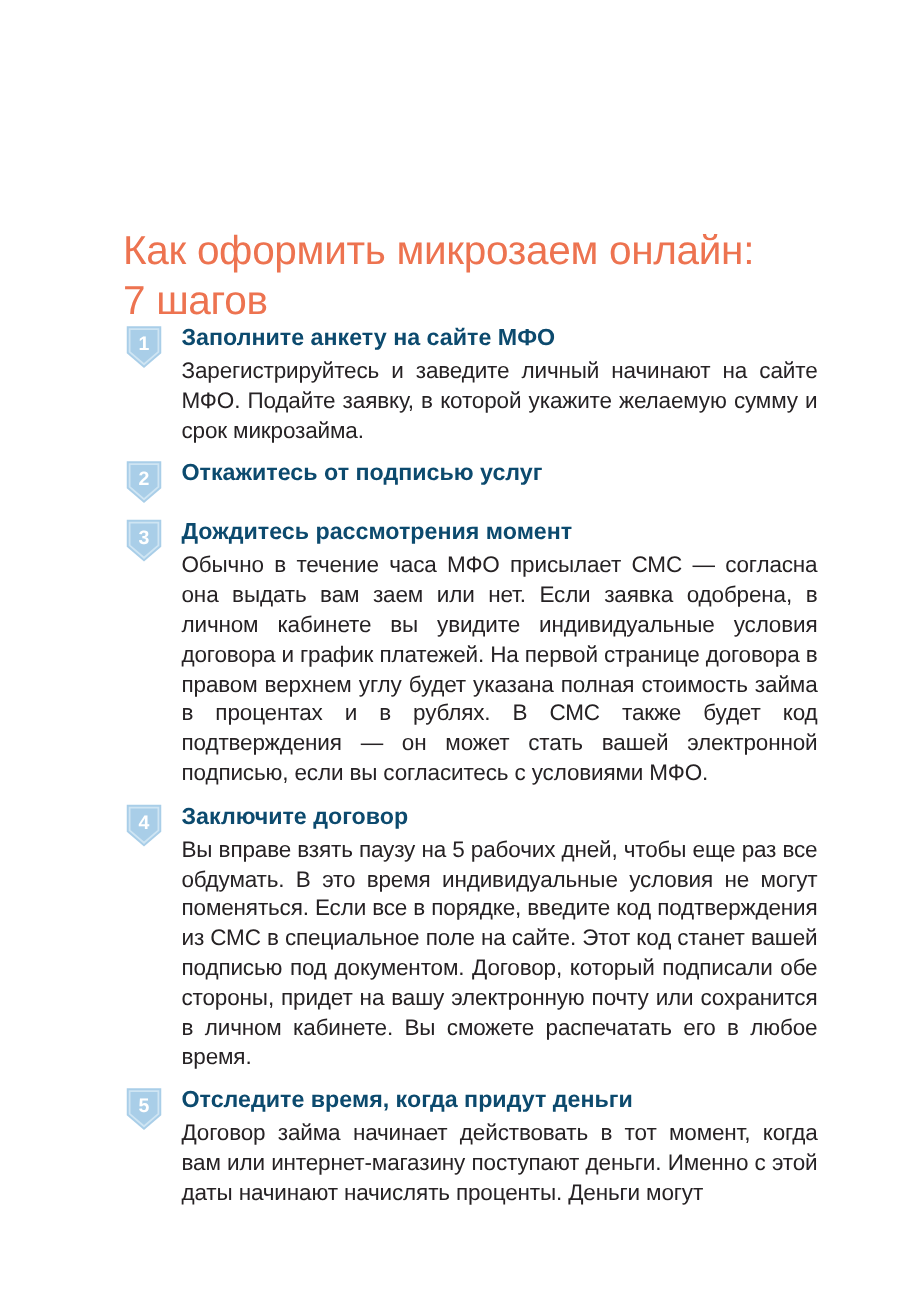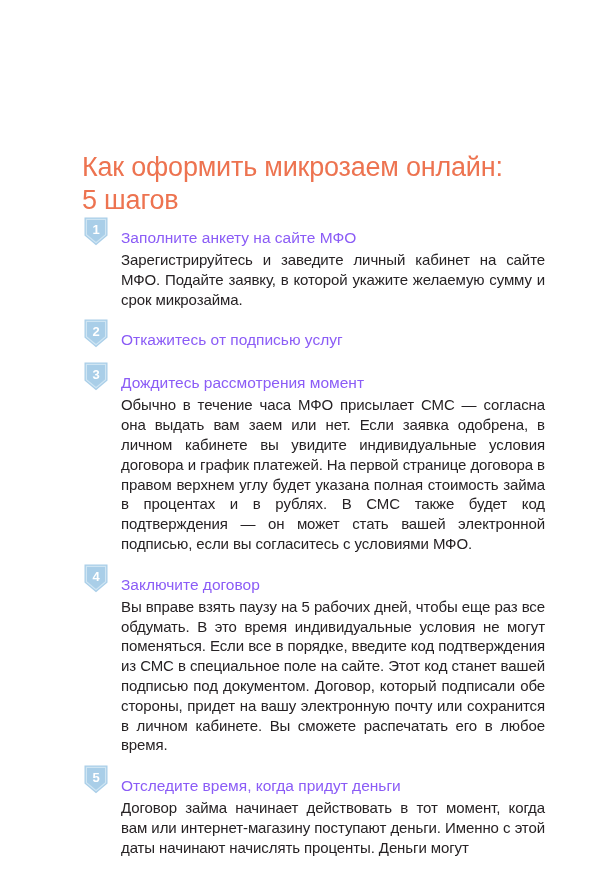--- a/index.html
+++ b/index.html
@@ -48,56 +48,56 @@
   }
   .badge svg { display: block; width: 24px; height: 29px; }
   .badge text {
     font-family: "Liberation Sans", "DejaVu Sans", sans-serif;
     font-weight: bold;
   }
   .step-content { flex: 1; min-width: 0; }
   .step-heading {
     font-size: 15.5px;
     line-height: 20px;
-    font-weight: normal;
-    color: #8b5cf6;
-    margin: 12px 0 2px 0;
+    font-weight: bold;
+    color: #0c4a6e;
+    margin: 0 0 2px 0;
   }
   .step-body {
     font-size: 15px;
     line-height: 19.8px;
     text-align: justify;
     letter-spacing: -0.1px;
     color: #262224;
     margin: 0;
   }
 </style>
 </head>
 <body>
 
 <div class="page">
 
   <h1 class="page-title">
     <span>Как оформить микрозаем онлайн:</span>
-    <span>5 шагов</span>
+    <span>7 шагов</span>
   </h1>
 
   <div class="steps">
 
     <div class="step">
       <div class="badge">
         <svg viewBox="0 0 24 29" aria-hidden="true">
           <path d="M0.5,0.5 H23.5 V18.5 L12,28.3 L0.5,18.5 Z" fill="#A9CEE8"></path>
           <path d="M2.4,2.4 H21.6 V17.6 L12,25.8 L2.4,17.6 Z" fill="none" stroke="#CFE5F3" stroke-width="1.2"></path>
           <text x="12" y="16.5" text-anchor="middle" font-size="13" fill="#FFFFFF">1</text>
         </svg>
       </div>
       <div class="step-content">
         <h2 class="step-heading">Заполните анкету на сайте МФО</h2>
-        <p class="step-body">Зарегистрируйтесь и заведите личный кабинет на сайте МФО. Подайте заявку, в которой укажите желаемую сумму и срок микрозайма.</p>
+        <p class="step-body">Зарегистрируйтесь и заведите личный начинают на сайте МФО. Подайте заявку, в которой укажите желаемую сумму и срок микрозайма.</p>
       </div>
     </div>
 
     <div class="step">
       <div class="badge">
         <svg viewBox="0 0 24 29" aria-hidden="true">
           <path d="M0.5,0.5 H23.5 V18.5 L12,28.3 L0.5,18.5 Z" fill="#A9CEE8"></path>
           <path d="M2.4,2.4 H21.6 V17.6 L12,25.8 L2.4,17.6 Z" fill="none" stroke="#CFE5F3" stroke-width="1.2"></path>
           <text x="12" y="16.5" text-anchor="middle" font-size="13" fill="#FFFFFF">2</text>
         </svg>

